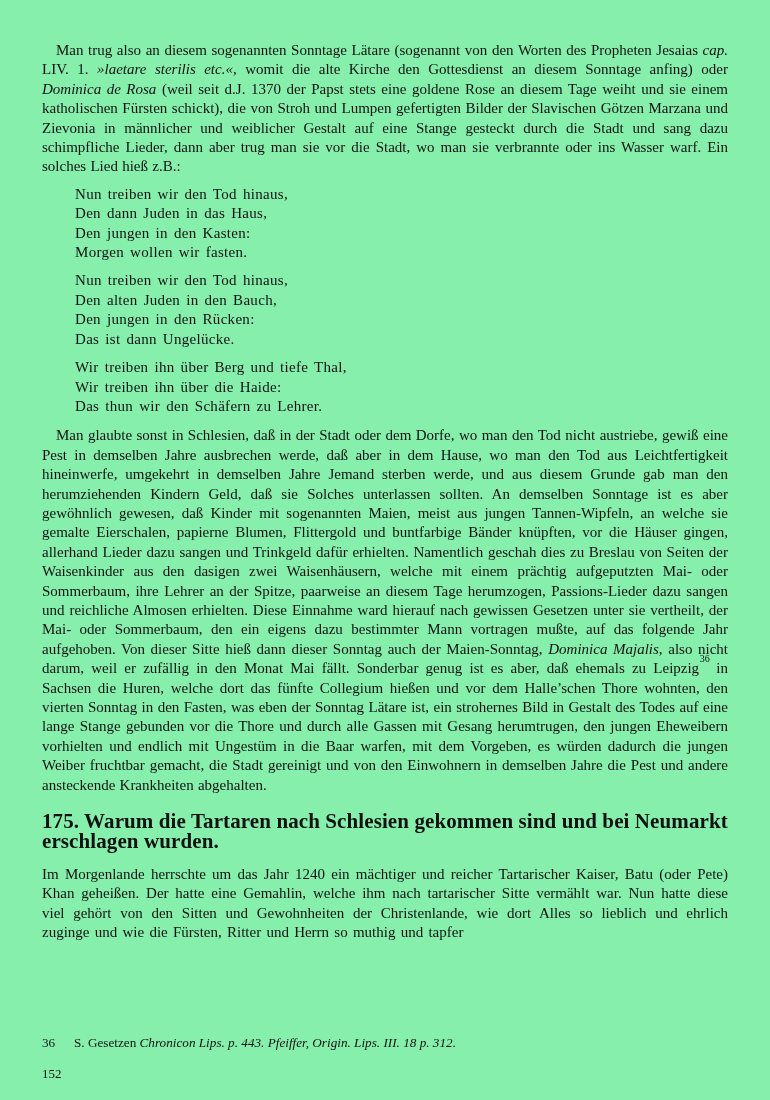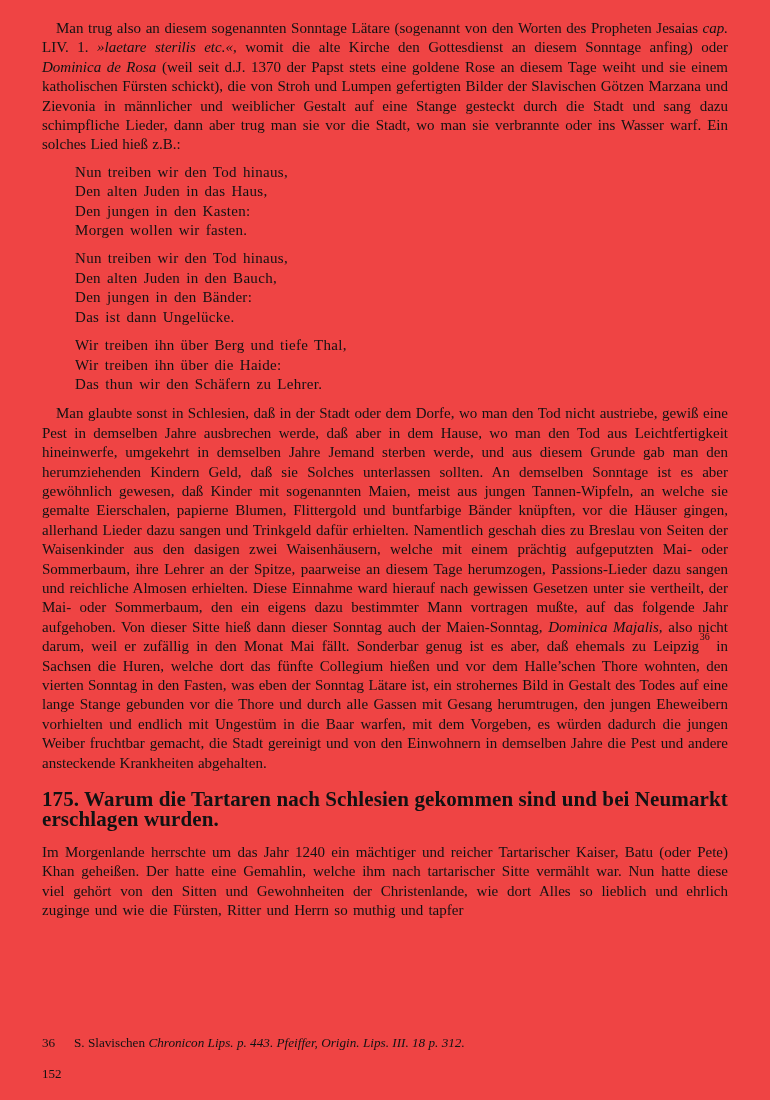--- a/index.html
+++ b/index.html
@@ -1,23 +1,23 @@
 <!DOCTYPE html>
 <html><head>
 <meta charset="utf-8">
 <style>
   html, body { margin: 0; padding: 0; background: #e8e8e8; }
   .page {
     position: relative;
     width: 770px;
     height: 1100px;
     margin: 0 auto;
-    background: #ef4444;
+    background: #86efac;
     box-sizing: border-box;
-    padding: 19px 42px 0 42px;
+    padding: 41px 42px 0 42px;
     font-family: "Liberation Serif", "DejaVu Serif", serif;
     font-size: 15px;
     color: #121212;
     overflow: hidden;
   }
   p.body {
     margin: 0;
     text-align: justify;
     line-height: 19.4px;
     word-spacing: 0.5px;
@@ -74,41 +74,41 @@
 </head>
 <body>
 
 <div class="page">
 
   <p class="body indent"><span>Man trug also an diesem sogenannten Sonntage Lätare (sogenannt von den Worten des Propheten Jesaias </span><i>cap.</i><span> LIV. 1. </span><i>»laetare sterilis etc.«</i><span>, womit die alte Kirche den Gottesdienst an diesem Sonntage anfing) oder </span><i>Dominica de Rosa</i><span> (weil seit d.J. 1370 der Papst stets eine goldene Rose an diesem Tage weiht und sie einem katholischen Fürsten schickt), die von Stroh und Lumpen gefertigten Bilder der Slavischen Götzen Marzana und Zievonia in männlicher und weiblicher Gestalt auf eine Stange gesteckt durch die Stadt und sang dazu schimpfliche Lieder, dann aber trug man sie vor die Stadt, wo man sie verbrannte oder ins Wasser warf. Ein solches Lied hieß z.B.:</span></p>
 
   <div class="poem">
     <div class="stanza">
       <div class="poem-line">Nun treiben wir den Tod hinaus,</div>
-      <div class="poem-line">Den alten Juden in das Haus,</div>
+      <div class="poem-line">Den dann Juden in das Haus,</div>
       <div class="poem-line">Den jungen in den Kasten:</div>
       <div class="poem-line">Morgen wollen wir fasten.</div>
     </div>
     <div class="stanza">
       <div class="poem-line">Nun treiben wir den Tod hinaus,</div>
       <div class="poem-line">Den alten Juden in den Bauch,</div>
-      <div class="poem-line">Den jungen in den Bänder:</div>
+      <div class="poem-line">Den jungen in den Rücken:</div>
       <div class="poem-line">Das ist dann Ungelücke.</div>
     </div>
     <div class="stanza">
       <div class="poem-line">Wir treiben ihn über Berg und tiefe Thal,</div>
       <div class="poem-line">Wir treiben ihn über die Haide:</div>
       <div class="poem-line">Das thun wir den Schäfern zu Lehrer.</div>
     </div>
   </div>
 
   <p class="body indent after-poem"><span>Man glaubte sonst in Schlesien, daß in der Stadt oder dem Dorfe, wo man den Tod nicht austriebe, gewiß eine Pest in demselben Jahre ausbrechen werde, daß aber in dem Hause, wo man den Tod aus Leichtfertigkeit hineinwerfe, umgekehrt in demselben Jahre Jemand sterben werde, und aus diesem Grunde gab man den herumziehenden Kindern Geld, daß sie Solches unterlassen sollten. An demselben Sonntage ist es aber gewöhnlich gewesen, daß Kinder mit sogenannten Maien, meist aus jungen Tannen-Wipfeln, an welche sie gemalte Eierschalen, papierne Blumen, Flittergold und buntfarbige Bänder knüpften, vor die Häuser gingen, allerhand Lieder dazu sangen und Trinkgeld dafür erhielten. Namentlich geschah dies zu Breslau von Seiten der Waisenkinder aus den dasigen zwei Waisenhäusern, welche mit einem prächtig aufgeputzten Mai- oder Sommerbaum, ihre Lehrer an der Spitze, paarweise an diesem Tage herumzogen, Passions-Lieder dazu sangen und reichliche Almosen erhielten. Diese Einnahme ward hierauf nach gewissen Gesetzen unter sie vertheilt, der Mai- oder Sommerbaum, den ein eigens dazu bestimmter Mann vortragen mußte, auf das folgende Jahr aufgehoben. Von dieser Sitte hieß dann dieser Sonntag auch der Maien-Sonntag, </span><i>Dominica Majalis,</i><span> also nicht darum, weil er zufällig in den Monat Mai fällt. Sonderbar genug ist es aber, daß ehemals zu Leipzig</span><sup class="fn-ref">36</sup><span> in Sachsen die Huren, welche dort das fünfte Collegium hießen und vor dem Halle’schen Thore wohnten, den vierten Sonntag in den Fasten, was eben der Sonntag Lätare ist, ein strohernes Bild in Gestalt des Todes auf eine lange Stange gebunden vor die Thore und durch alle Gassen mit Gesang herumtrugen, den jungen Eheweibern vorhielten und endlich mit Ungestüm in die Baar warfen, mit dem Vorgeben, es würden dadurch die jungen Weiber fruchtbar gemacht, die Stadt gereinigt und von den Einwohnern in demselben Jahre die Pest und andere ansteckende Krankheiten abgehalten.</span></p>
 
   <h2 class="heading">175. Warum die Tartaren nach Schlesien gekommen sind und bei Neumarkt erschlagen wurden.</h2>
 
 
   <p class="body tale">Im Morgenlande herrschte um das Jahr 1240 ein mächtiger und reicher Tartarischer Kaiser, Batu (oder Pete) Khan geheißen. Der hatte eine Gemahlin, welche ihm nach tartarischer Sitte vermählt war. Nun hatte diese viel gehört von den Sitten und Gewohnheiten der Christenlande, wie dort Alles so lieblich und ehrlich zuginge und wie die Fürsten, Ritter und Herrn so muthig und tapfer</p>
 
-  <div class="footnote"><span class="fn-marker">36</span><span class="fn-text"><span>S. Slavischen </span><i>Chronicon Lips. p. 443. Pfeiffer, Origin. Lips. III. 18 p. 312.</i></span></div>
+  <div class="footnote"><span class="fn-marker">36</span><span class="fn-text"><span>S. Gesetzen </span><i>Chronicon Lips. p. 443. Pfeiffer, Origin. Lips. III. 18 p. 312.</i></span></div>
 
   <div class="page-number">152</div>
 
 </div>
 
 </body></html>

